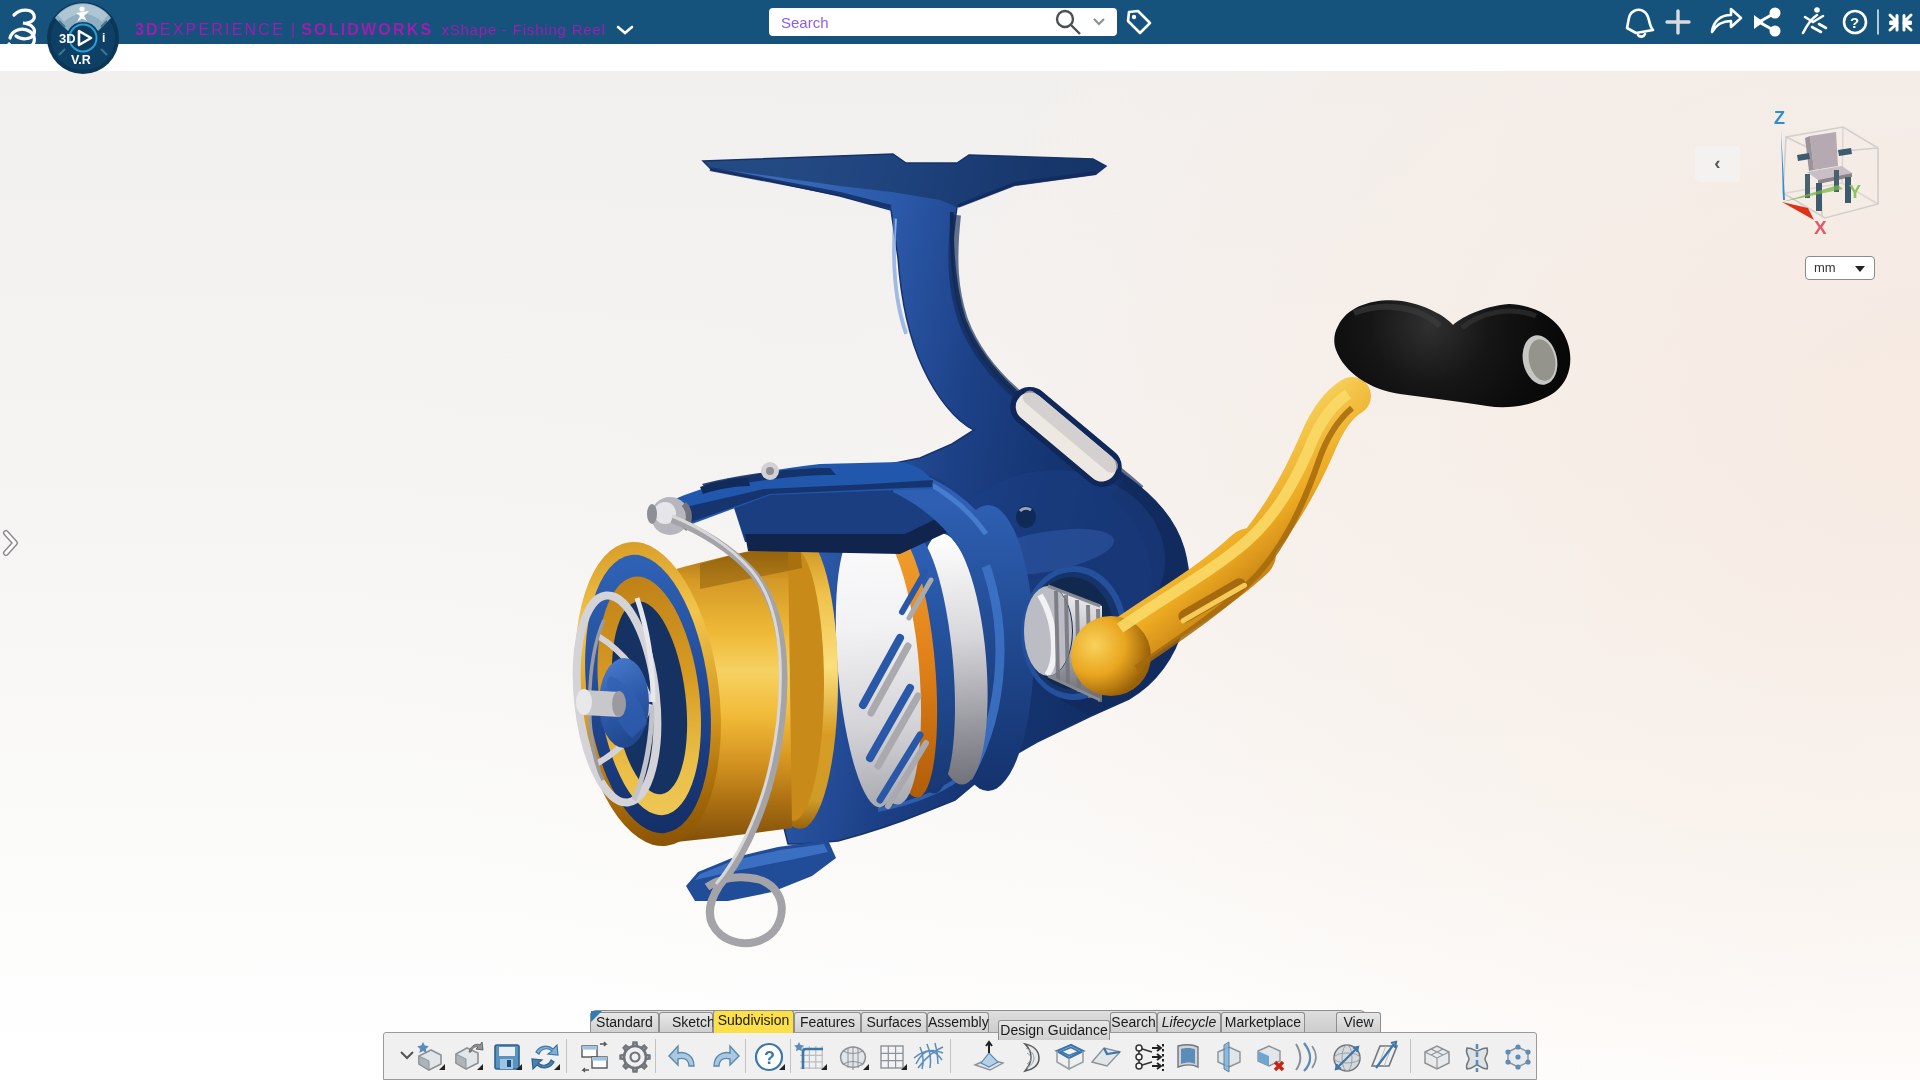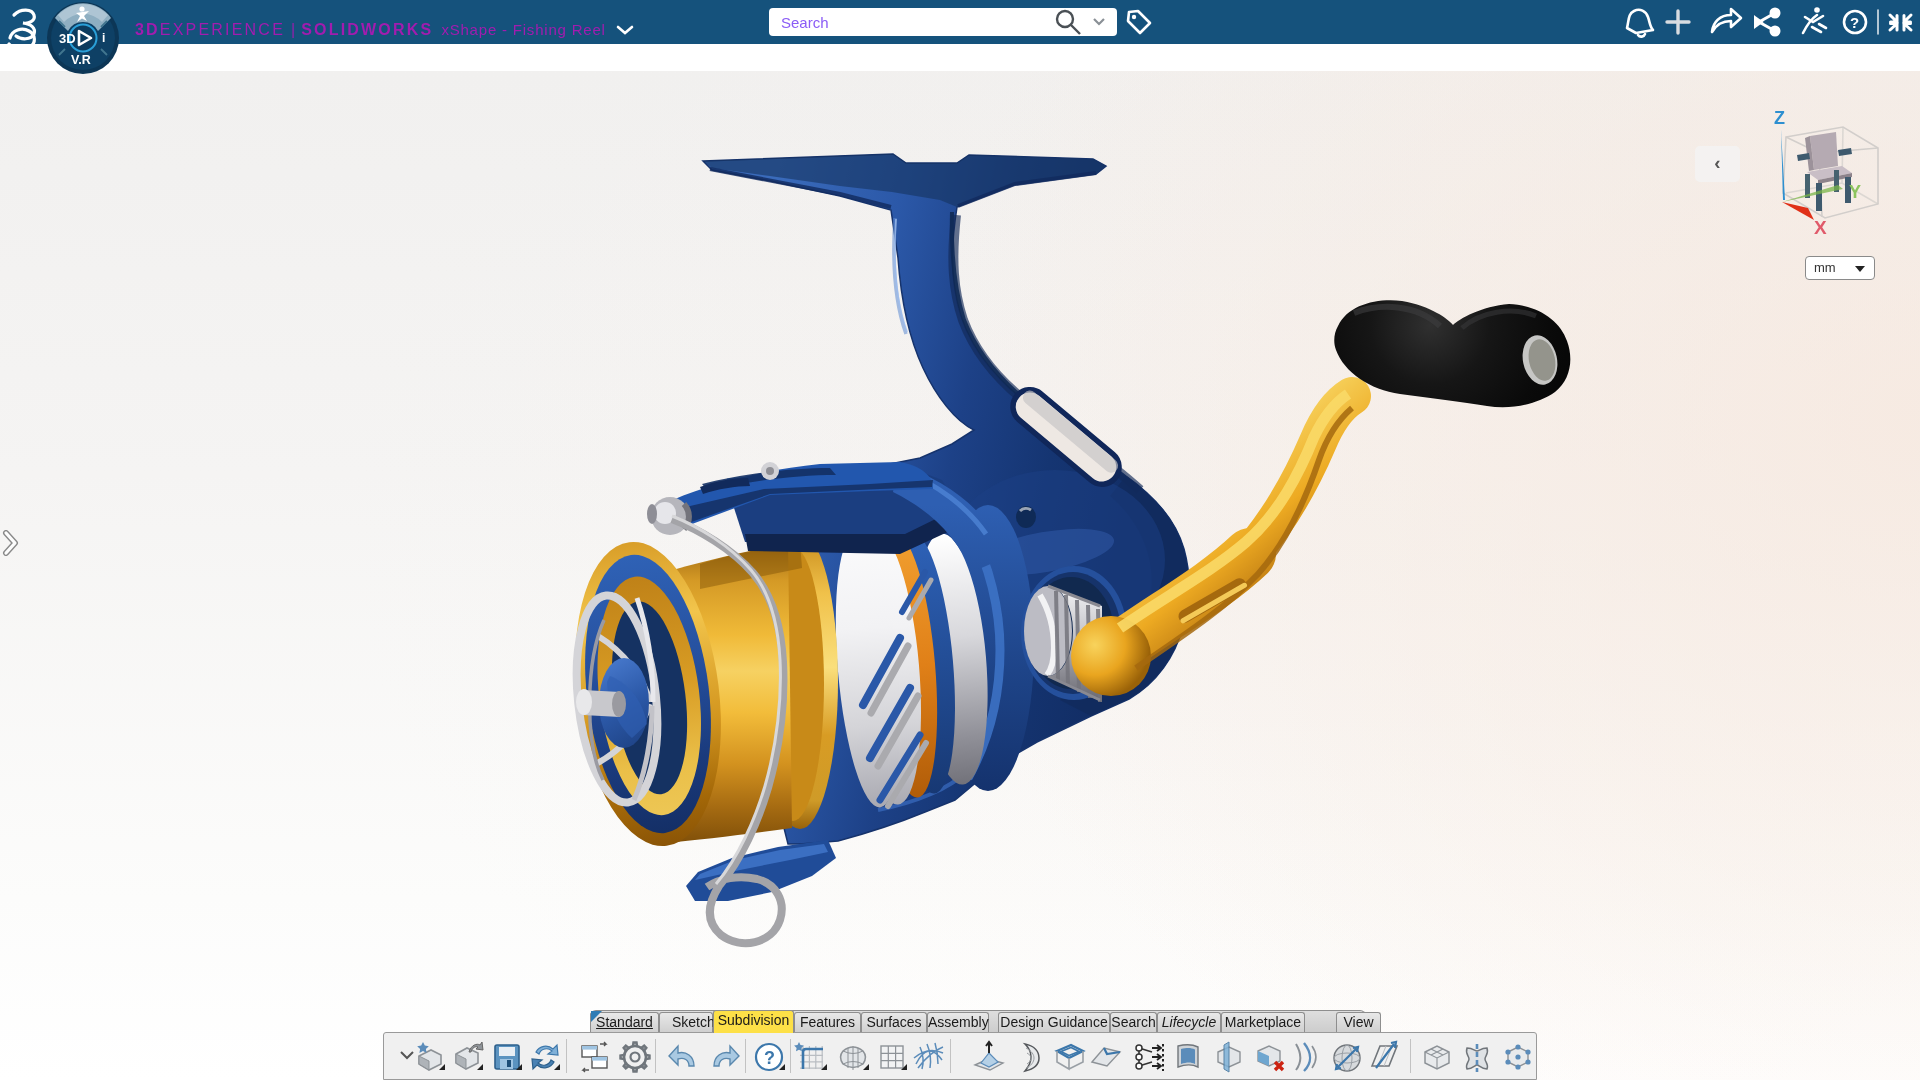--- a/index.html
+++ b/index.html
@@ -387,27 +387,27 @@
       </g>
       <path d="M325,11 L330,16 L335,11" fill="none" stroke="#8a9096" stroke-width="2.2"></path>
     </svg>
   </div>
 <div id="collapsebtn" class="ui">‹</div>
 <div id="mmdrop" class="ui">mm</div>
 
 <div id="tabback" style="position:absolute;left:590px;top:1010px;width:776px;height:23px;background:linear-gradient(#dedede,#cccccc);border:1px solid #8e8e8e;border-bottom:none;border-radius:6px 6px 0 0;z-index:23"></div>
 <div style="position:absolute;left:591px;top:1011px;width:0;height:0;border-left:11px solid #2f7cb5;border-bottom:11px solid transparent;z-index:26"></div>
 <div id="tabrow">
-    <div class="tab" style="left: 590px; width: 69px; text-decoration: underline;">Standard</div>
+    <div class="tab" style="left: 590px; width: 69px;">Standard</div>
     <div class="tab" style="left: 659px; width: 54px; padding-left: 12px;">Sketch</div>
     <div class="tab active" style="left: 713px; width: 81px;">Subdivision</div>
     <div class="tab" style="left: 794px; width: 67px;">Features</div>
     <div class="tab" style="left: 861px; width: 66px;">Surfaces</div>
     <div class="tab" style="left: 927px; width: 62px;">Assembly</div>
-    <div class="tab" style="left: 998px; width: 112px;">Design Guidance</div>
+    <div class="tab" style="left: 998px; width: 112px; margin-top: 8px;">Design Guidance</div>
     <div class="tab" style="left: 1110px; width: 47px;">Search</div>
     <div class="tab" style="left: 1157px; width: 64px; font-style: italic;">Lifecycle</div>
     <div class="tab" style="left: 1221px; width: 84px;">Marketplace</div>
     <div class="tab" style="left: 1305px; width: 45px; margin-left: 31px;">View</div>
   </div>
 <div id="toolbar"></div>
 <svg id="tbicons" style="position:absolute;left:383px;top:1032px;z-index:27" width="1154" height="48" viewBox="0 0 1154 48">
     <path d="M18,20 L24,26 L30,20" fill="none" stroke="#555" stroke-width="2"></path>
     <g transform="translate(28,6)">
       <path d="M8,18 L20,12 L30,17 L30,26 L18,32 L8,26 Z" fill="#e3e6e9" stroke="#8d9297" stroke-width="1.6"></path>

